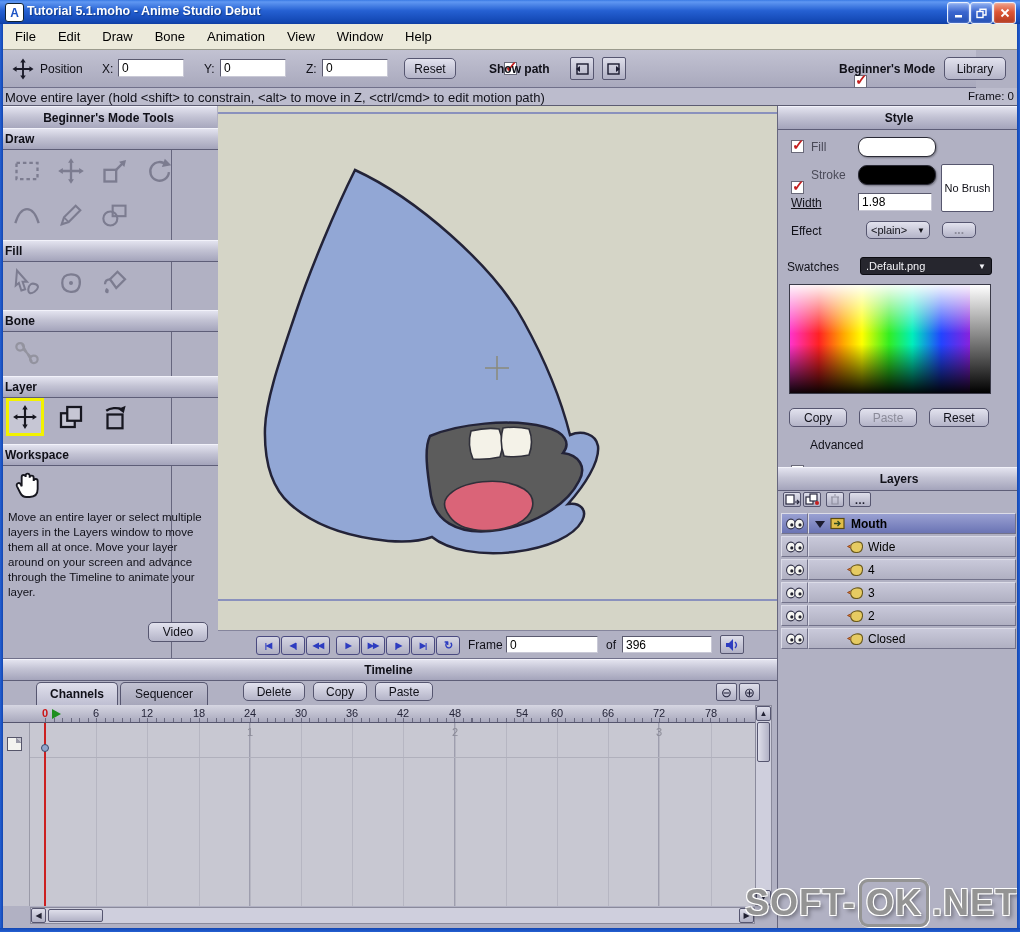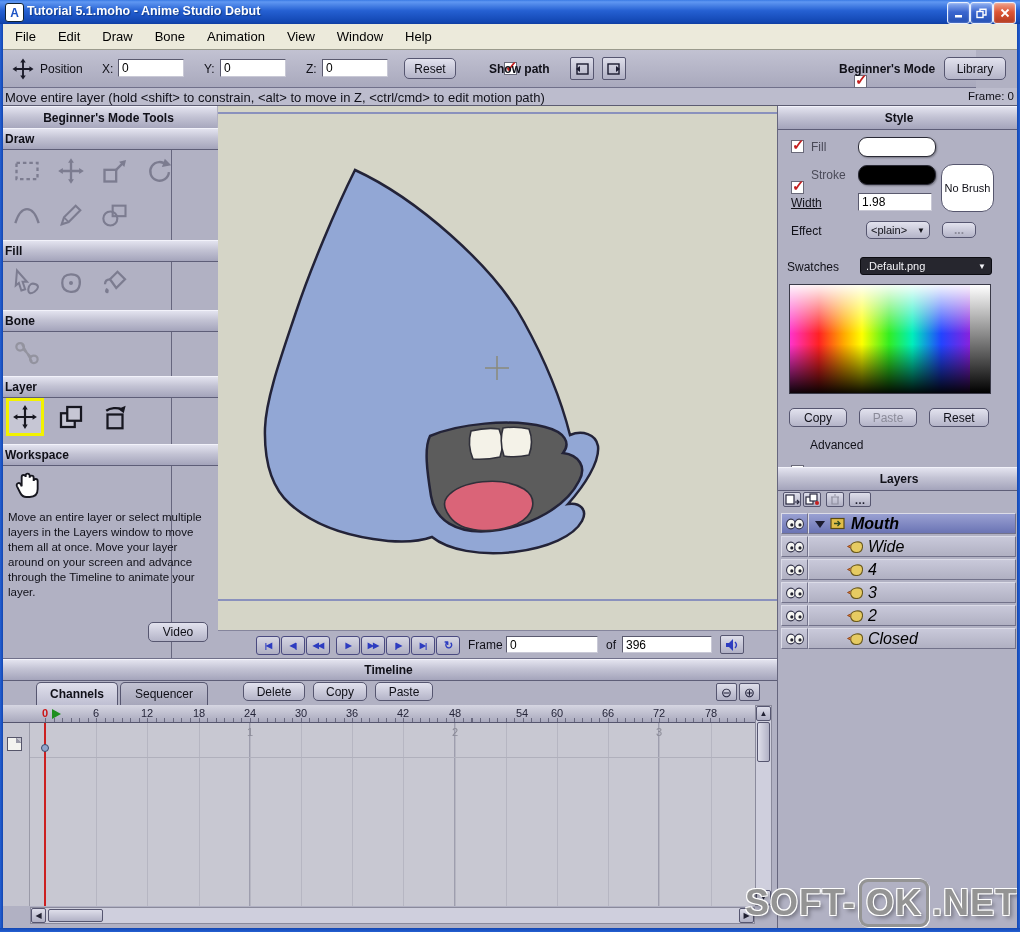--- a/index.html
+++ b/index.html
@@ -26,21 +26,21 @@
            background:linear-gradient(180deg,#8fb0f2,#3a66cf 45%,#2450b4);box-shadow:inset 0 0 2px #fff8;}
   .cap-btn.close{background:linear-gradient(180deg,#f0a38c,#dd5636 45%,#b33a20);}
   .rn{position:absolute;width:24px;text-align:center;font-size:11px;color:#26263a;top:2px;}
   .rn.red{color:#cc1414;font-weight:bold;}
   .lrow{position:absolute;left:3px;width:235px;height:21px;display:flex;}
   .leyes{width:27px;height:21px;display:flex;align-items:center;justify-content:center;
          border:1px solid;border-color:#dcdce8 #72728a #72728a #dcdce8;box-sizing:border-box;
          background:linear-gradient(180deg,#c9c9da,#b0b0c2);}
   .lbody{flex:1;height:21px;display:flex;align-items:center;box-sizing:border-box;
          border:1px solid;border-color:#dcdce8 #72728a #72728a #dcdce8;
-         background:linear-gradient(180deg,#c9c9da,#b0b0c2);font-size:16px;color:#000;font-style:italic;}
+         background:linear-gradient(180deg,#c9c9da,#b0b0c2);font-size:12px;color:#000;}
   .lbody.sel{background:linear-gradient(180deg,#99a0d2,#6b74b4);}
   .lname{margin-left:5px;}
   .tri{width:0;height:0;border:5px solid transparent;border-top:7px solid #1c1c30;margin:6px 2px 0 6px;}
   .sbtn{display:flex;align-items:center;justify-content:center;
         background:linear-gradient(180deg,#dedeea,#b0b0c4);border:1px solid #565670;border-radius:2px;box-sizing:border-box;}
   .tab{display:flex;align-items:center;justify-content:center;font-size:12px;color:#101018;
        border:1px solid #565670;border-bottom:none;border-radius:5px 5px 0 0;box-sizing:border-box;}
   .sec{position:absolute;font-size:11px;color:#8a8a96;}
   .pbtn{position:absolute;top:5px;width:22px;height:17px;display:flex;align-items:center;justify-content:center;
         background:linear-gradient(180deg,#d6d6e4,#aeaec2);border:1px solid #4a4a80;border-radius:3px;
@@ -288,21 +288,21 @@
 
     <div class="a ghdr center" style="left:0;top:0;width:242px;height:22px;">
       <span>Style</span>
     </div>
     <div class="a chk on" style="left:13px;top:34px;"></div>
     <span class="a" style="left:33px;top:34px;font-size:12px;color:#4a4a58;">Fill</span>
     <div class="a" style="left:80px;top:31px;width:76px;height:18px;background:#ffffff;border:1px solid #2a2a36;border-radius:9px;box-shadow:1px 1px 2px #0005;"></div>
     <div class="a chk on" style="left:13px;top:62px;"></div>
     <span class="a" style="left:33px;top:62px;font-size:12px;color:#4a4a58;">Stroke</span>
     <div class="a" style="left:80px;top:59px;width:76px;height:18px;background:#000000;border:1px solid #2a2a36;border-radius:9px;box-shadow:1px 1px 2px #0005;"></div>
-    <div class="a" style="left:163px;top:58px;width:53px;height:48px;background:#ffffff;border:1px solid #56566e;border-radius:12px;
+    <div class="a" style="left:163px;top:58px;width:53px;height:48px;background:#ffffff;border:1px solid #56566e;border-radius:2px;
                 display:flex;align-items:center;justify-content:center;text-align:center;font-size:11px;color:#101018;padding:2px;box-sizing:border-box;">No Brush</div>
     <span class="a lbl" style="left:13px;top:90px;text-decoration:underline;">Width</span>
     <input class="a inp" style="left: 80px; top: 87px; width: 74px; height: 18px;" value="1.98">
     <span class="a lbl" style="left:13px;top:118px;">Effect</span>
     <div class="a btn" style="left:80px;top:115px;width:64px;height:18px;justify-content:space-between;padding:0 4px;font-size:11px;margin-left:8px;">
       <span>&lt;plain&gt;</span>
       <span style="font-size:8px;">▼</span>
     </div>
     <div class="a btn dis" style="left:164px;top:116px;width:34px;height:16px;font-weight:bold;">...</div>
 

